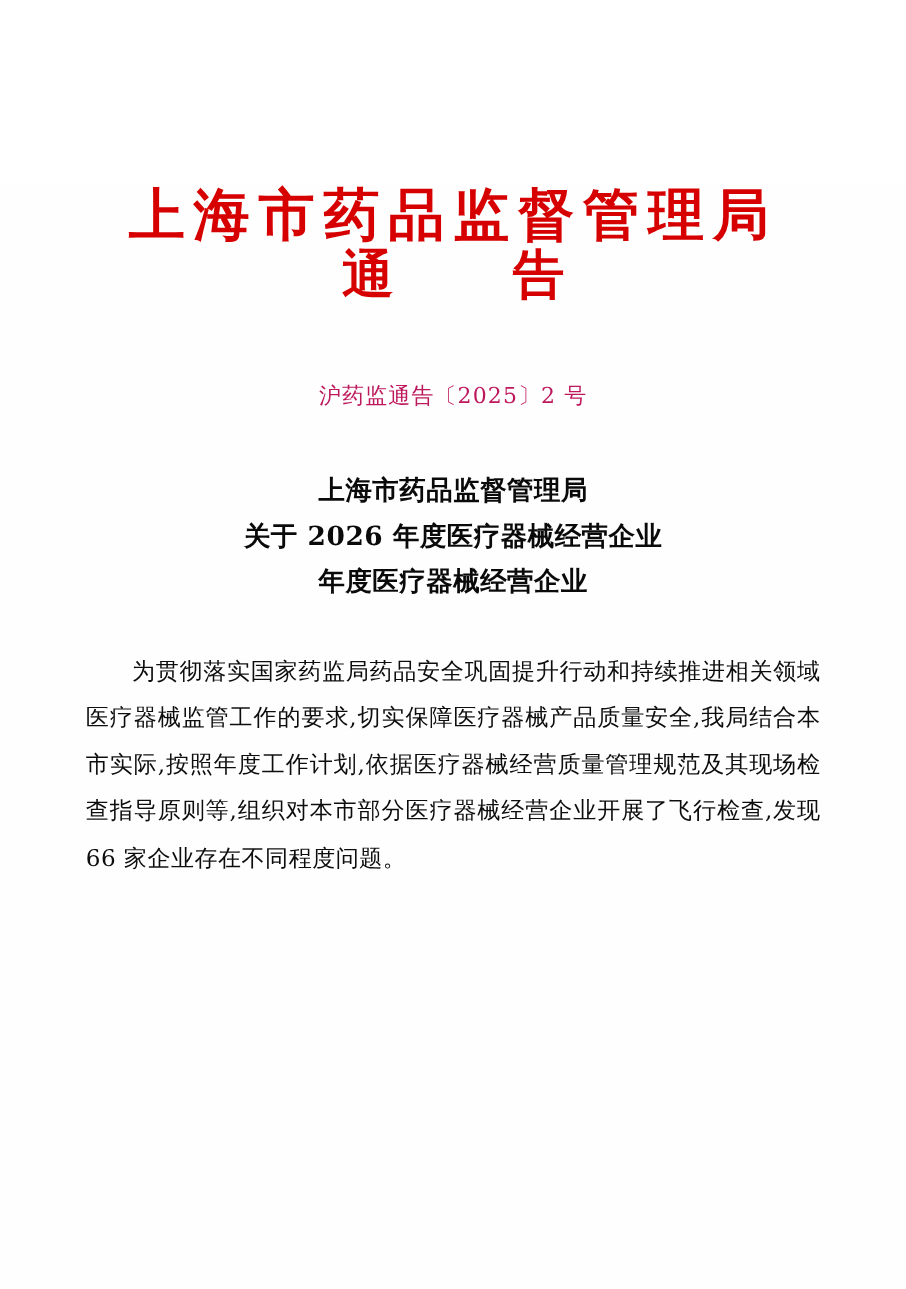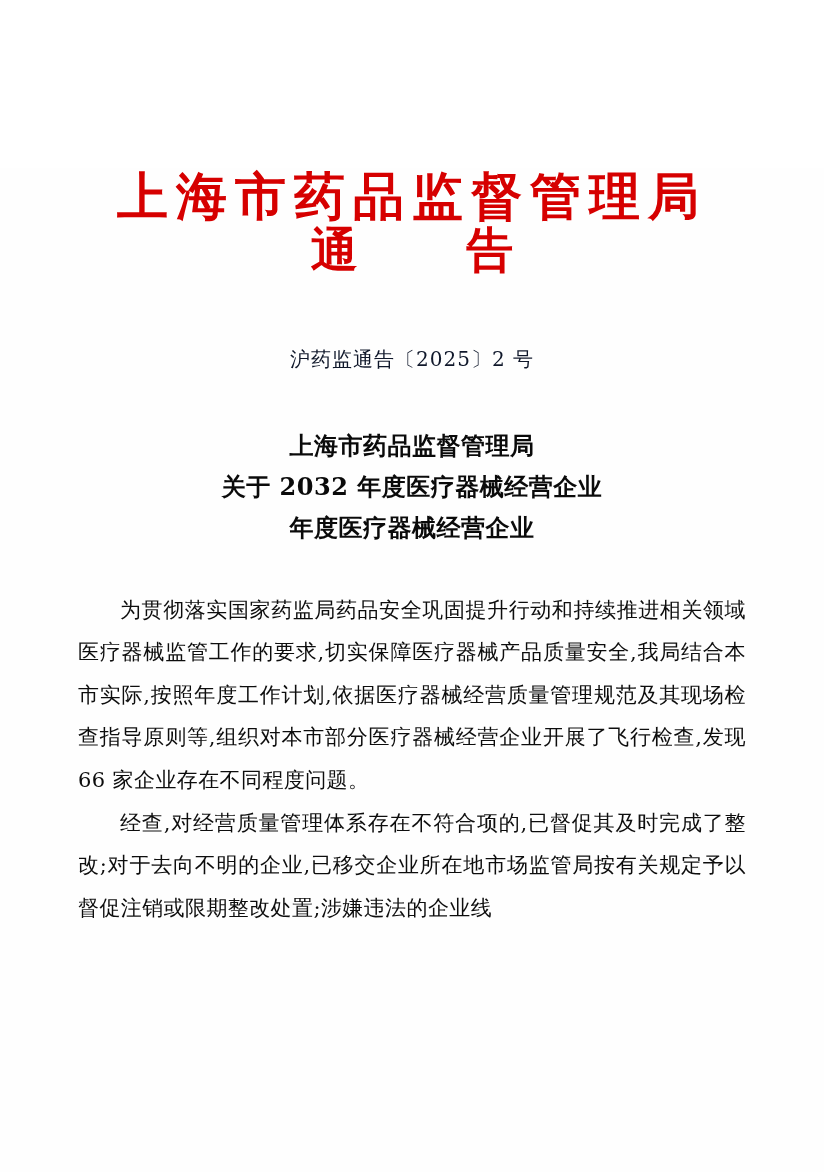--- a/index.html
+++ b/index.html
@@ -41,21 +41,21 @@
     font-size: 47px;
     letter-spacing: 46px;
     text-indent: 46px;
     line-height: 1.1;
   }
   .doc-number {
     text-align: center;
     margin-top: 70px;
     font-size: 20px;
     letter-spacing: 1px;
-    color: #0f172a;
+    color: #be185d;
   }
   .title {
     text-align: center;
     margin-top: 52px;
     font-size: 24px;
     font-weight: bold;
     line-height: 1.72;
     letter-spacing: 0.5px;
     color: #0a0a0a;
   }
@@ -81,22 +81,21 @@
 <div class="page">
 
   <div class="masthead">上海市药品监督管理局</div>
 
   <div class="doc-type">通 告</div>
 
   <div class="doc-number">沪药监通告〔2025〕2 号</div>
 
   <div class="title">
     <div>上海市药品监督管理局</div>
-    <div>关于 2032 年度医疗器械经营企业</div>
+    <div>关于 2026 年度医疗器械经营企业</div>
     <div>年度医疗器械经营企业</div>
   </div>
 
   <div class="body-text">
     <p>为贯彻落实国家药监局药品安全巩固提升行动和持续推进相关领域医疗器械监管工作的要求,切实保障医疗器械产品质量安全,我局结合本市实际,按照年度工作计划,依据医疗器械经营质量管理规范及其现场检查指导原则等,组织对本市部分医疗器械经营企业开展了飞行检查,发现 66 家企业存在不同程度问题。</p>
-    <p>经查,对经营质量管理体系存在不符合项的,已督促其及时完成了整改;对于去向不明的企业,已移交企业所在地市场监管局按有关规定予以督促注销或限期整改处置;涉嫌违法的企业线</p>
   </div>
 
 </div>
 
 </body></html>

